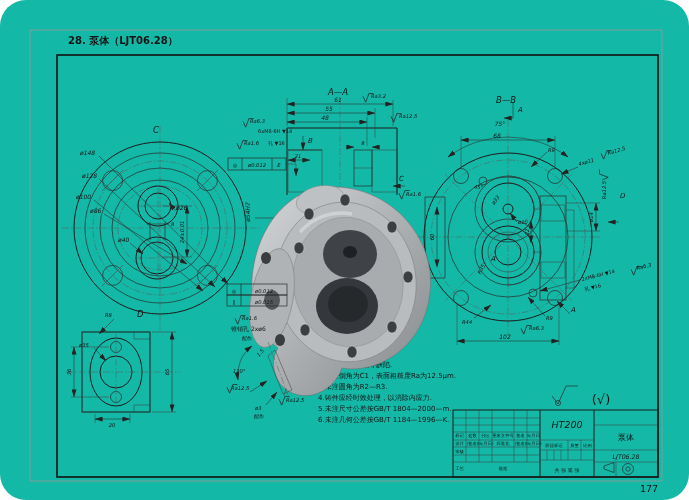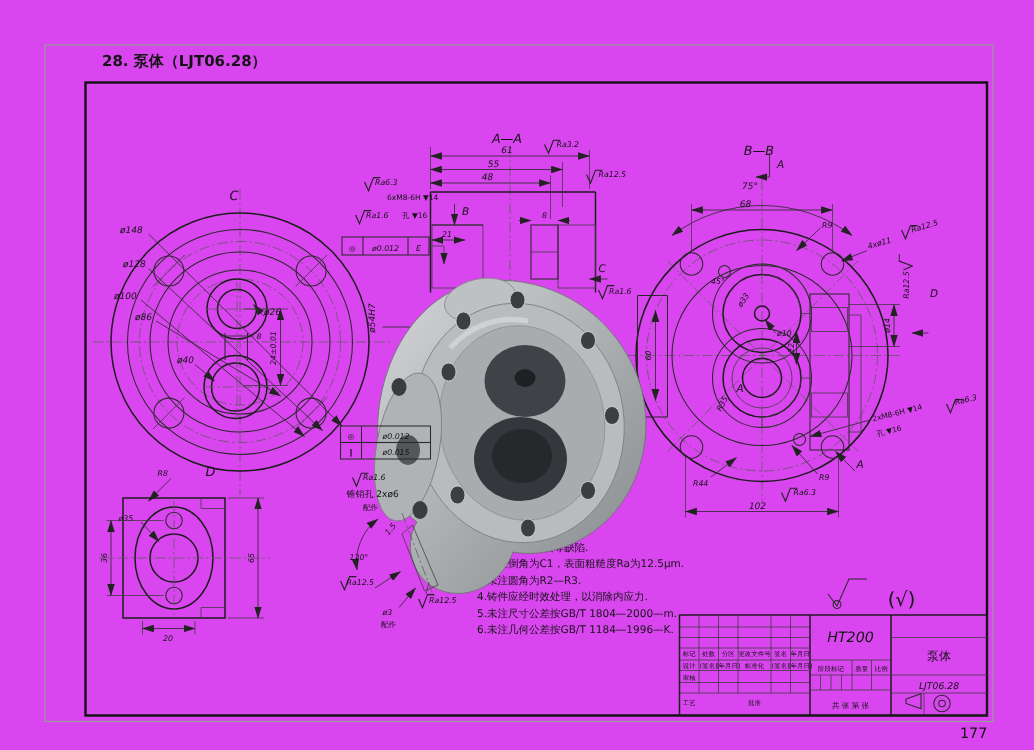--- a/index.html
+++ b/index.html
@@ -1,17 +1,17 @@
 <!DOCTYPE html>
 <html><head>
 <meta charset="utf-8">
 <style>
   html,body{margin:0;padding:0;background:#fff;}
-  .page{position:relative;width:689px;height:500px;background:#d946ef;overflow:hidden;
-        font-family:"DejaVu Sans",sans-serif;}
+  .page{position:relative;width:689px;height:500px;background:#14b8a6;overflow:hidden;
+        font-family:"DejaVu Sans",sans-serif;border-radius:26px;}
   svg{position:absolute;left:0;top:0;}
   
   .out{stroke:#1c1c1c;stroke-width:1;fill:none;}
   .med{stroke:#2a2a2a;stroke-width:.7;fill:none;}
   .thin{stroke:#3a3a3a;stroke-width:.5;fill:none;}
   .dim{stroke:#2a2a2a;stroke-width:.55;fill:none;}
   .cl{stroke:#5a5a5a;stroke-width:.5;fill:none;stroke-dasharray:7 2 1.5 2;}
   .frame{stroke:#111;stroke-width:1.6;fill:none;}
   .trim{stroke:#9a9a9a;stroke-width:.8;fill:none;}
   

